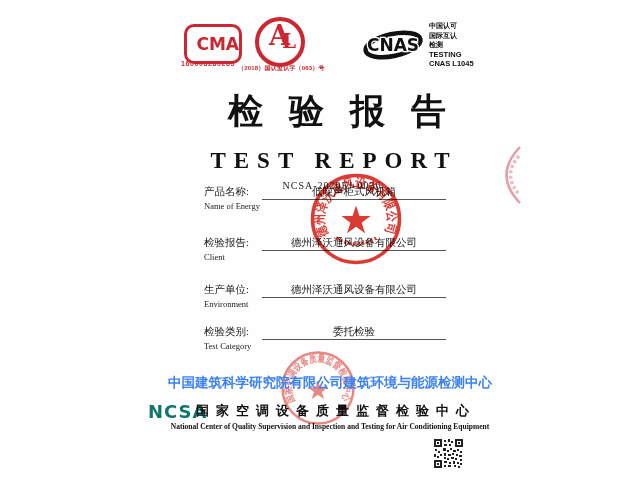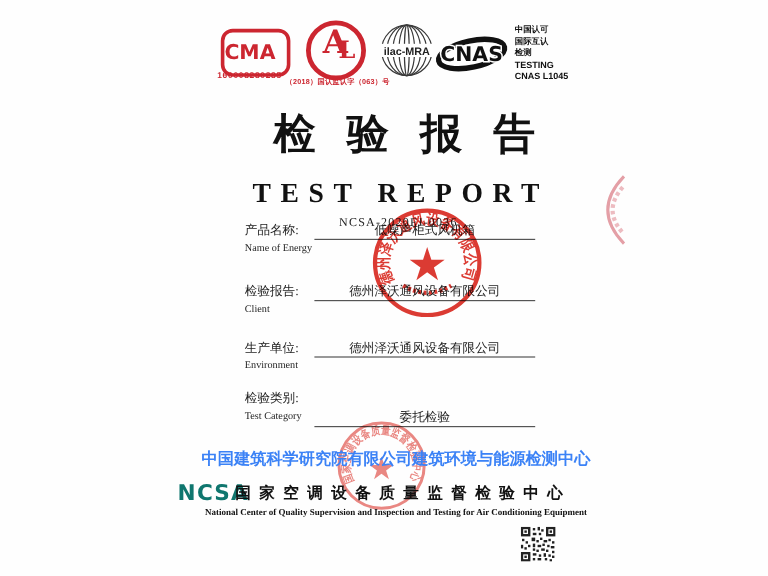--- a/index.html
+++ b/index.html
@@ -4,21 +4,21 @@
 <style>
   html,body{margin:0;padding:0;}
   .page{
     position:relative; width:640px; height:480px; background:#fefefe;
     font-family:"Liberation Sans", sans-serif; color:#1a1a1a; overflow:hidden;
   }
   
   .cma-box{
     position:absolute; left:184px; top:24px; width:52px; height:34px;
     border:3px solid #cc2630; border-radius:10px;
-    display:flex; align-items:center; justify-content:flex-start;
+    display:flex; align-items:center; justify-content:flex-end;
   }
   .cma-text{font-family:"DejaVu Sans",sans-serif; font-weight:900; font-size:17px; color:#cc2630; letter-spacing:0px;}
   .cma-number{position:absolute; left:181px; top:60px; font-size:7px; color:#cc2630; letter-spacing:.6px; font-weight:600;}
   .cal-circle{
     position:absolute; left:255px; top:17px; width:42px; height:42px;
     border:4px solid #cc2630; border-radius:50%;
   }
   .cal-a{position:absolute; left:10px; top:1px; font-family:"DejaVu Serif",serif; font-weight:700; font-size:27px; color:#cc2630; line-height:1;}
   .cal-l{position:absolute; left:23px; top:10px; font-family:"DejaVu Serif",serif; font-weight:700; font-size:20px; color:#cc2630; line-height:1;}
   .cal-caption{position:absolute; left:238px; top:64px; font-size:6px; color:#cc2630; font-weight:600; letter-spacing:.2px;}
@@ -87,31 +87,20 @@
     <span class="cma-text">CMA</span>
   </div>
   <div class="cma-number">160008280285</div>
 
   <div class="cal-circle">
     <span class="cal-a">A</span>
     <span class="cal-l">L</span>
   </div>
   <div class="cal-caption">（2018）国认监认字（063）号</div>
 
-  <div class="ilac-wrap">
-    <svg width="44" height="44" viewBox="0 0 44 44">
-      <circle cx="22" cy="22" r="21" fill="#ffffff" stroke="#3a3a3a" stroke-width="1"></circle>
-      <ellipse cx="22" cy="22" rx="16.5" ry="21" fill="none" stroke="#3a3a3a" stroke-width="1"></ellipse>
-      <ellipse cx="22" cy="22" rx="11.5" ry="21" fill="none" stroke="#3a3a3a" stroke-width="1"></ellipse>
-      <ellipse cx="22" cy="22" rx="6.5" ry="21" fill="none" stroke="#3a3a3a" stroke-width="1"></ellipse>
-      <ellipse cx="22" cy="22" rx="2" ry="21" fill="none" stroke="#3a3a3a" stroke-width="1"></ellipse>
-      <rect x="0" y="16.5" width="44" height="11" fill="#ffffff"></rect>
-      <text x="22" y="25.5" text-anchor="middle" font-family="Liberation Sans, sans-serif" font-size="9" font-weight="700" fill="#222222">ilac-MRA</text>
-    </svg>
-  </div>
 
   <div class="cnas-wrap">
     <svg width="62" height="38" viewBox="0 0 62 38">
       <ellipse cx="31" cy="19" rx="28" ry="11" fill="none" stroke="#111111" stroke-width="4.5" transform="rotate(-12 31 19)"></ellipse>
       <text x="31" y="25" text-anchor="middle" font-family="DejaVu Sans, sans-serif" font-size="17" font-weight="900" fill="#111111" paint-order="stroke" stroke="#ffffff" stroke-width="2.5">CNAS</text>
     </svg>
   </div>
 
   <div class="accred">
     <div class="zh">中国认可</div>
@@ -136,21 +125,21 @@
 
   <div class="f-label" style="top:236px;">检验报告:</div>
   <div class="f-line" style="top:236px;">德州泽沃通风设备有限公司</div>
   <div class="f-en" style="top:252px;">Client</div>
 
   <div class="f-label" style="top:283px;">生产单位:</div>
   <div class="f-line" style="top:283px;">德州泽沃通风设备有限公司</div>
   <div class="f-en" style="top:299px;">Environment</div>
 
   <div class="f-label" style="top:325px;">检验类别:</div>
-  <div class="f-line" style="top:325px;margin-top:16px;">委托检验</div>
+  <div class="f-line" style="top:325px;">委托检验</div>
   <div class="f-en" style="top:341px;">Test Category</div>
 
   <svg class="seal seal-big" width="94" height="94" viewBox="0 0 94 94">
     <defs>
       <path id="arcBig" d="M 19.3,63 A 32,32 0 1 1 74.7,63"></path>
     </defs>
     <circle cx="47" cy="47" r="43.5" fill="none" stroke="#d9251c" stroke-width="3.5"></circle>
     <text font-family="DejaVu Sans, sans-serif" font-size="12.5" font-weight="700" fill="#d9251c">
       <textPath href="#arcBig" startOffset="0" textLength="131" lengthAdjust="spacingAndGlyphs">德州泽沃通风设备有限公司</textPath>
     </text>

